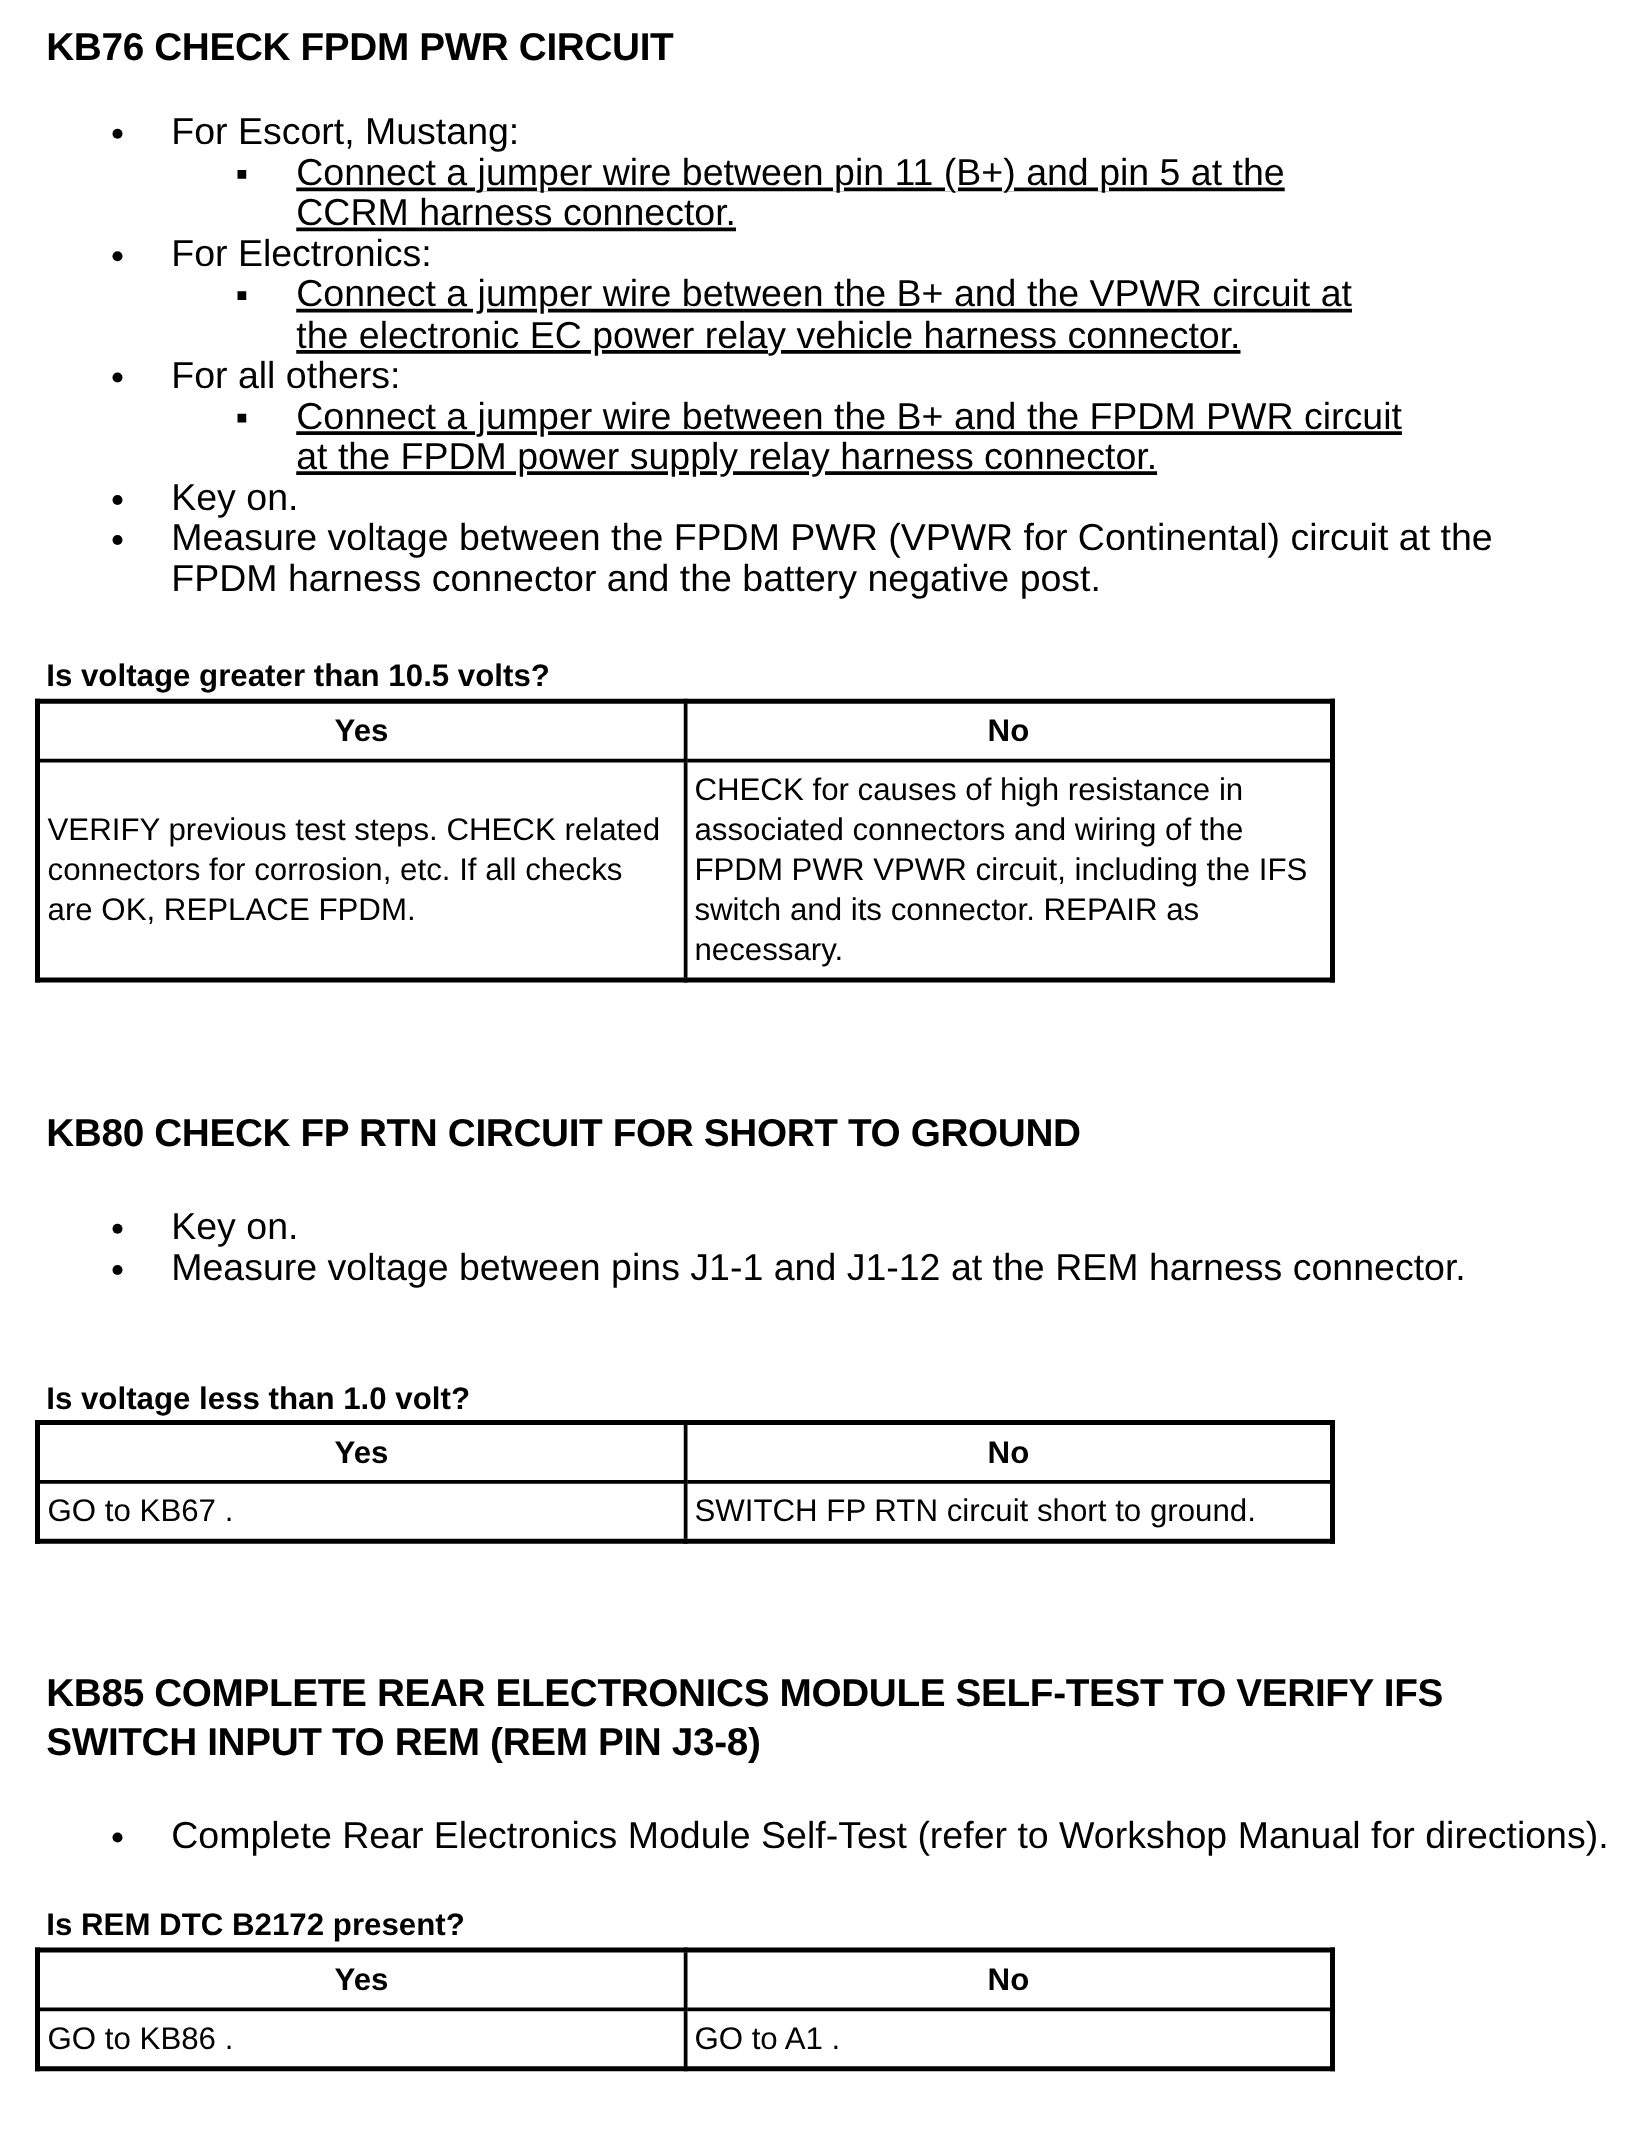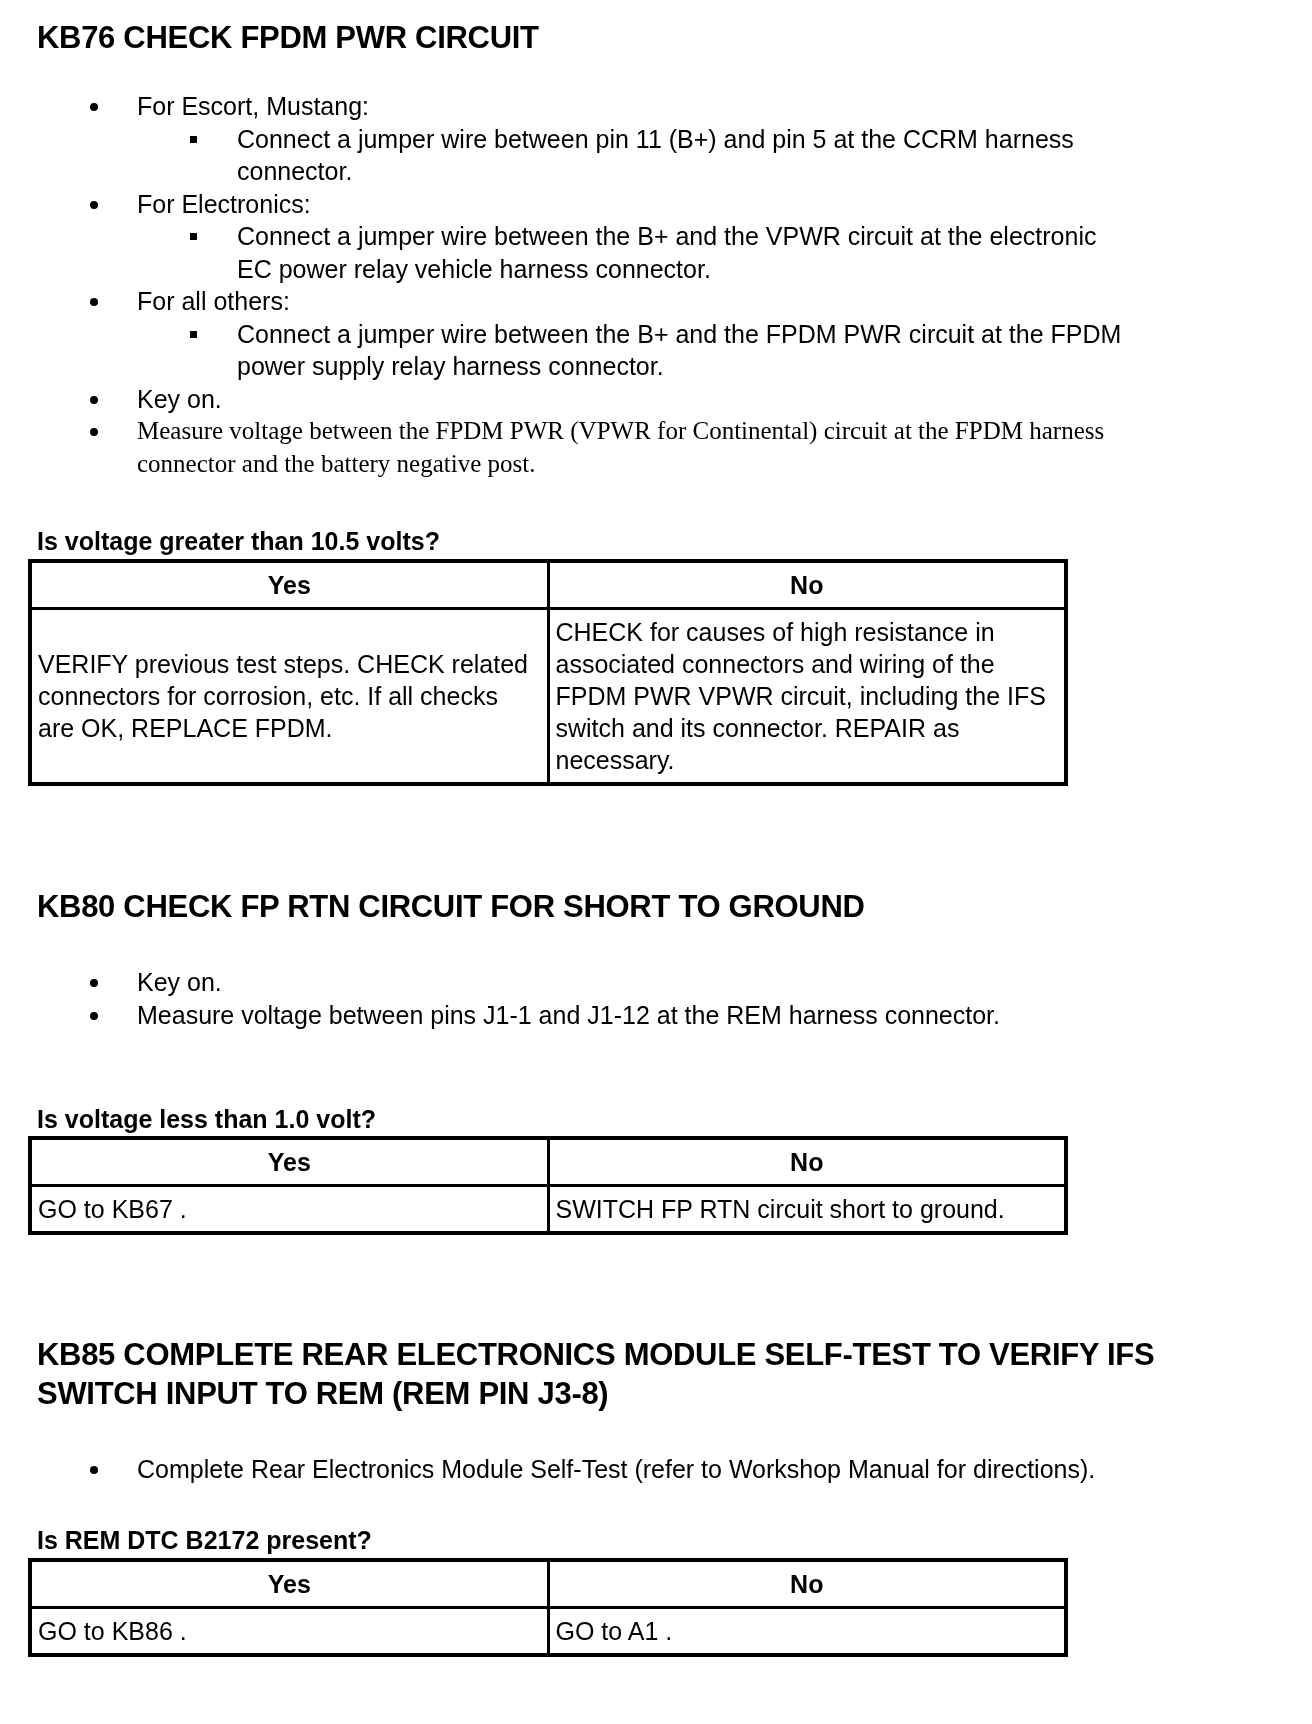--- a/index.html
+++ b/index.html
@@ -7,28 +7,28 @@
     width: 1312px; height: 1724px; position: relative; overflow: hidden;
     font-family: "Liberation Sans", "DejaVu Sans", sans-serif; color: #000;
   }
   .h1 {
     position: absolute; left: 37px; margin: 0;
     font-size: 31px; font-weight: bold; line-height: 39px;
     width: 1240px; letter-spacing: -0.3px;
   }
   .bul {
     position: absolute; left: 0; width: 1312px; margin: 0; padding: 0; list-style: none;
-    font-size: 25px; line-height: 32.5px;
+    font-size: 30px; line-height: 32.5px;
   }
   .bul li { position: relative; padding-left: 137px; }
   .bul li .dot {
     position: absolute; left: 90px; top: 13px; width: 8px; height: 8px;
     background: #000; border-radius: 50%;
   }
-  .bul li.sub { padding-left: 237px; padding-right: 190px; }
+  .bul li.sub { padding-left: 237px; padding-right: 190px; text-decoration: underline; }
   .bul li.sub .sq {
     position: absolute; left: 190px; top: 13px; width: 7px; height: 7px; background: #000;
   }
   .q {
     position: absolute; left: 37px; margin: 0;
     font-size: 25px; font-weight: bold; line-height: 30px;
   }
   table.yn {
     position: absolute; left: 28px; width: 1040px;
     border-collapse: collapse; font-size: 25px; line-height: 32px;
@@ -44,21 +44,21 @@
 <h1 class="h1" style="top:18px;">KB76 CHECK FPDM PWR CIRCUIT</h1>
 
 <ul class="bul" style="top:90px;">
   <li><span class="dot"></span><span>For Escort, Mustang:</span></li>
   <li class="sub"><span class="sq"></span><span>Connect a jumper wire between pin 11 (B+) and pin 5 at the CCRM harness connector.</span></li>
   <li><span class="dot"></span><span>For Electronics:</span></li>
   <li class="sub"><span class="sq"></span><span>Connect a jumper wire between the B+ and the VPWR circuit at the electronic EC power relay vehicle harness connector.</span></li>
   <li><span class="dot"></span><span>For all others:</span></li>
   <li class="sub"><span class="sq"></span><span>Connect a jumper wire between the B+ and the FPDM PWR circuit at the FPDM power supply relay harness connector.</span></li>
   <li><span class="dot"></span><span>Key on.</span></li>
-  <li style="padding-right:108px;font-family:Liberation Serif, serif;"><span class="dot"></span><span>Measure voltage between the FPDM PWR (VPWR for Continental) circuit at the FPDM harness connector and the battery negative post.</span></li>
+  <li style="padding-right:108px;"><span class="dot"></span><span>Measure voltage between the FPDM PWR (VPWR for Continental) circuit at the FPDM harness connector and the battery negative post.</span></li>
 </ul>
 
 <p class="q" style="top:526px;">Is voltage greater than 10.5 volts?</p>
 
 <table class="yn" style="top:559px;">
   <tbody>
       <tr>
     <th>Yes</th>
     <th>No</th>
   </tr>

